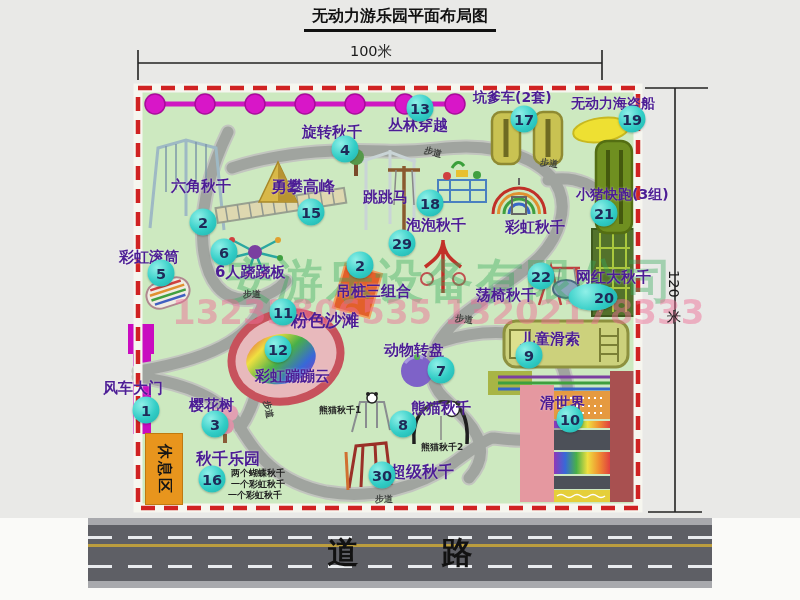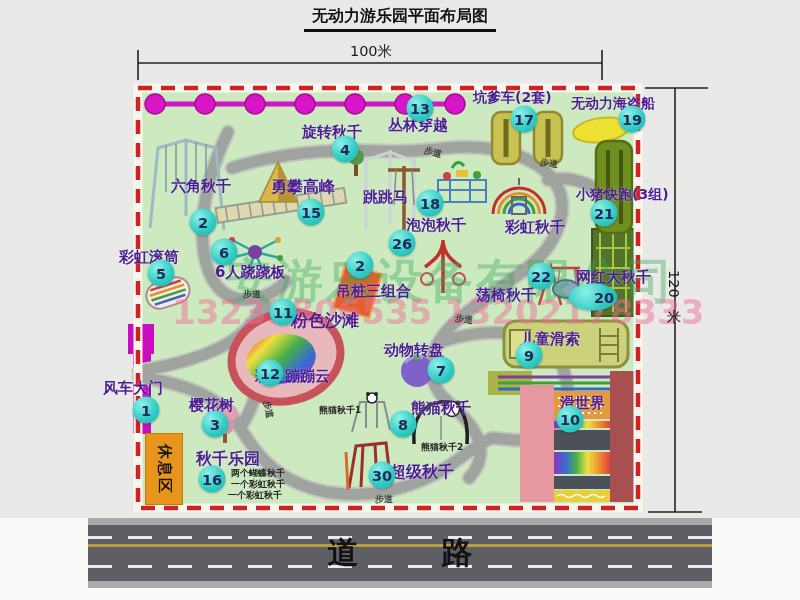--- a/index.html
+++ b/index.html
@@ -306,26 +306,26 @@
       <div class="a-label" style="left: 215px; top: 263px; font-size: 15px;">6人跷跷板</div>
       <div class="badge" style="left: 224px; top: 252px;">6</div>
       <div class="a-label" style="left: 384px; top: 341px; font-size: 15px;">动物转盘</div>
       <div class="badge" style="left: 441px; top: 370px;">7</div>
       <div class="a-label" style="left: 411px; top: 399px; font-size: 15px;">熊猫秋千</div>
       <div class="badge" style="left: 403px; top: 424px;">8</div>
       <div class="a-sub" style="left: 319px; top: 404px; font-size: 9px;">熊猫秋千1</div>
       <div class="a-sub" style="left: 421px; top: 441px; font-size: 9px;">熊猫秋千2</div>
       <div class="a-label" style="left: 520px; top: 330px; font-size: 15px;">儿童滑索</div>
       <div class="badge" style="left: 529px; top: 355px;">9</div>
-      <div class="a-label" style="left: 560px; top: 394px; font-size: 15px;">滑世界</div>
+      <div class="a-label" style="left: 540px; top: 394px; font-size: 15px;">滑世界</div>
       <div class="badge" style="left: 570px; top: 419px;">10</div>
       <div class="a-label" style="left: 291px; top: 309px; font-size: 17px;">粉色沙滩</div>
       <div class="badge" style="left: 283px; top: 312px;">11</div>
       <div class="a-label" style="left: 255px; top: 367px; font-size: 15px;">彩虹蹦蹦云</div>
-      <div class="badge" style="left: 270px; top: 349px; margin-top: 24px;">12</div>
+      <div class="badge" style="left: 278px; top: 349px;">12</div>
       <div class="a-label" style="left: 388px; top: 116px; font-size: 15px;">丛林穿越</div>
       <div class="badge" style="left: 420px; top: 108px;">13</div>
       <div class="a-label" style="left: 336px; top: 282px; font-size: 15px;">吊桩三组合</div>
       <div class="badge" style="left: 360px; top: 265px;">2</div>
       <div class="a-label" style="left: 271px; top: 177px; font-size: 16px;">勇攀高峰</div>
       <div class="badge" style="left: 311px; top: 212px;">15</div>
       <div class="a-label" style="left: 196px; top: 449px; font-size: 16px;">秋千乐园</div>
       <div class="badge" style="left: 212px; top: 479px;">16</div>
       <div class="a-sub" style="left: 231px; top: 467px; font-size: 9px;">两个蝴蝶秋千</div>
       <div class="a-sub" style="left: 231px; top: 478px; font-size: 9px;">一个彩虹秋千</div>
@@ -336,21 +336,21 @@
       <div class="badge" style="left: 430px; top: 203px;">18</div>
       <div class="a-label" style="left: 571px; top: 95px; font-size: 14px;">无动力海盗船</div>
       <div class="badge" style="left: 608px; top: 119px; margin-left: 24px;">19</div>
       <div class="a-label" style="left: 576px; top: 268px; font-size: 15px;">网红大秋千</div>
       <div class="badge" style="left: 593px; top: 297px; padding-left: 22px;">20</div>
       <div class="a-label" style="left: 576px; top: 186px; font-size: 14px;">小猪快跑(3组)</div>
       <div class="badge" style="left: 604px; top: 213px;">21</div>
       <div class="a-label" style="left: 476px; top: 286px; font-size: 15px;">荡椅秋千</div>
       <div class="badge" style="left: 541px; top: 276px;">22</div>
       <div class="a-label" style="left: 406px; top: 216px; font-size: 15px;">泡泡秋千</div>
-      <div class="badge" style="left: 402px; top: 243px;">26</div>
+      <div class="badge" style="left: 402px; top: 243px;">29</div>
       <div class="a-label" style="left: 390px; top: 462px; font-size: 16px;">超级秋千</div>
       <div class="badge" style="left: 382px; top: 475px;">30</div>
       <div class="a-label" style="left: 505px; top: 218px; font-size: 15px;">彩虹秋千</div>
       <div class="walkway" style="left: 424px; top: 146px; transform: rotate(15deg);">步道</div>
       <div class="walkway" style="left: 540px; top: 157px; transform: rotate(8deg);">步道</div>
       <div class="walkway" style="left: 243px; top: 288px; transform: rotate(0deg);">步道</div>
       <div class="walkway" style="left: 259px; top: 403px; transform: rotate(78deg);">步道</div>
       <div class="walkway" style="left: 375px; top: 493px; transform: rotate(0deg);">步道</div>
       <div class="walkway" style="left: 455px; top: 313px; transform: rotate(8deg);">步道</div>
     </div>

